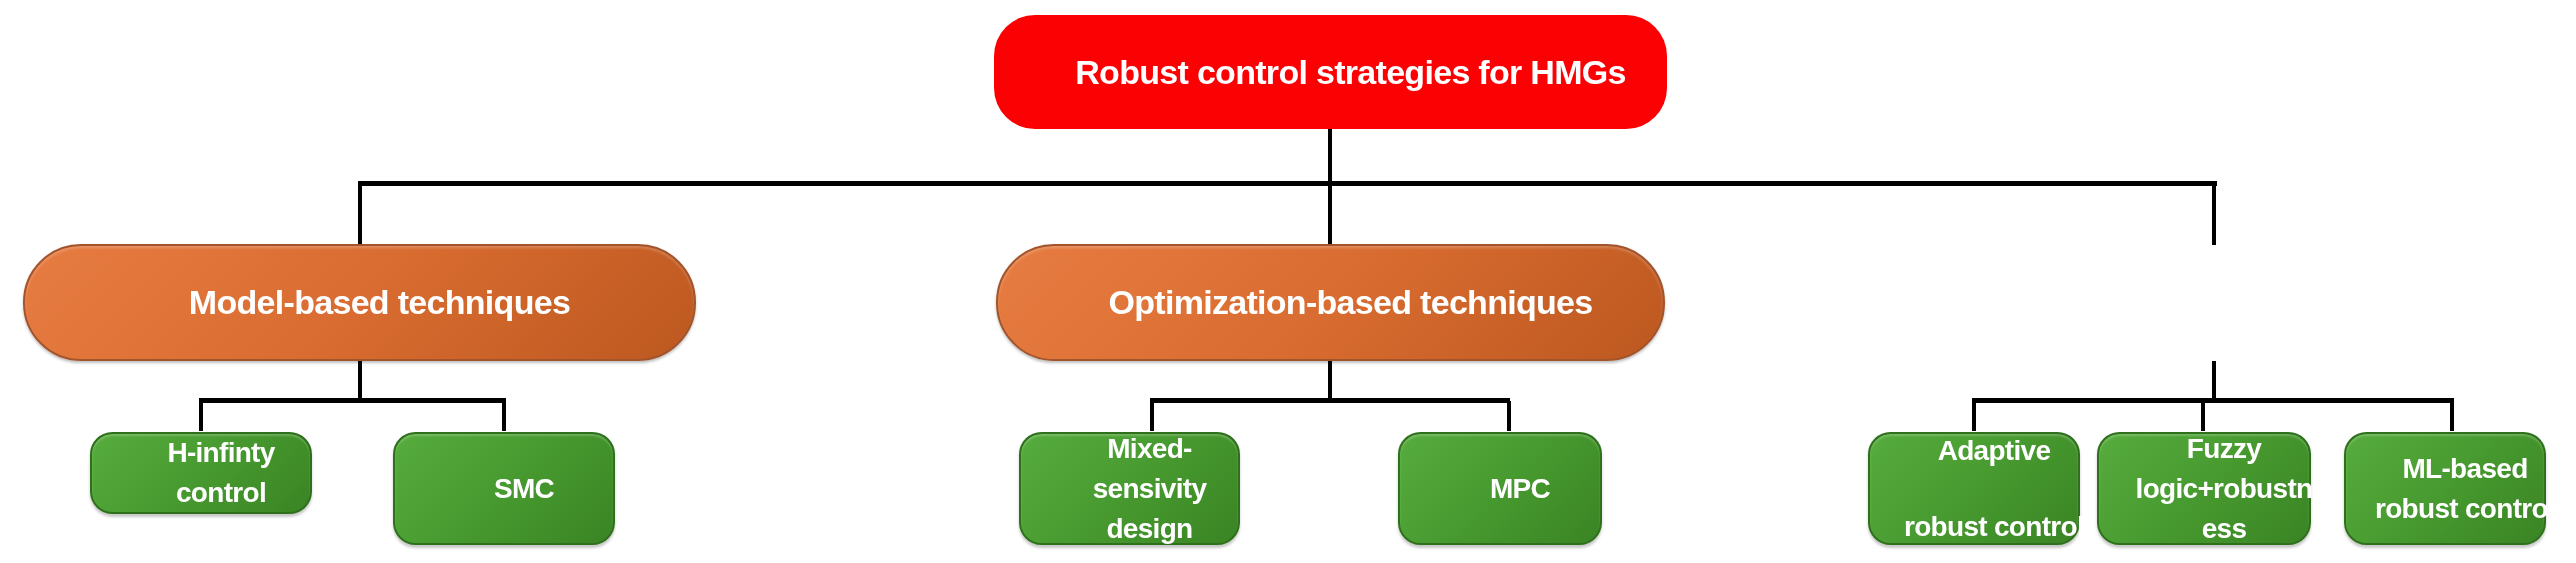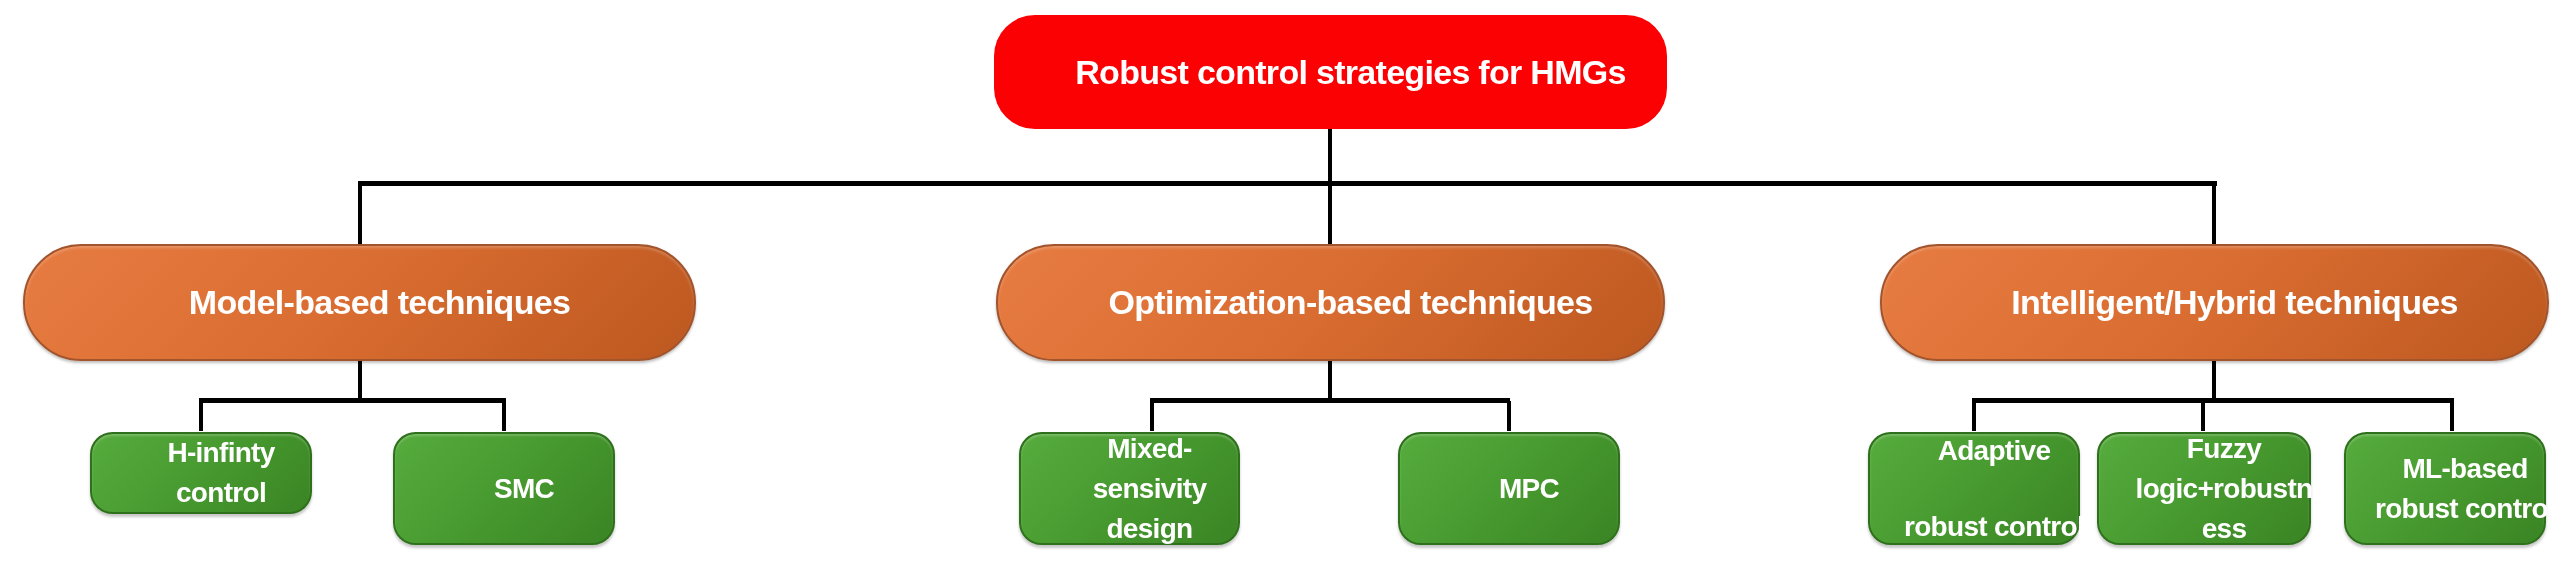--- a/index.html
+++ b/index.html
@@ -61,23 +61,20 @@
   <div class="conn" style="left:358px; top:185px; width:4.2px; height:60px;"></div>
   <div class="conn" style="left:1328px; top:185px; width:4.2px; height:60px;"></div>
   <div class="conn" style="left:2212px; top:185px; width:4.2px; height:60px;"></div>
 
   <div class="node branch" style="left:23px; top:244px; width:673px; height:117px;">
     <span>Model-based techniques</span>
   </div>
   <div class="node branch" style="left:996px; top:244px; width:669px; height:117px;">
     <span>Optimization-based techniques</span>
   </div>
-  <div class="node branch" style="left:1880px; top:244px; width:669px; height:117px;">
-    <span>Intelligent/Hybrid techniques</span>
-  </div>
 
   <div class="conn" style="left:358px; top:361px; width:4.2px; height:39px;"></div>
   <div class="conn" style="left:199px; top:398px; width:307px; height:5px;"></div>
   <div class="conn" style="left:199px; top:401px; width:4.2px; height:30px;"></div>
   <div class="conn" style="left:502px; top:401px; width:4.2px; height:30px;"></div>
 
   <div class="conn" style="left:1328px; top:361px; width:4.2px; height:39px;"></div>
   <div class="conn" style="left:1150px; top:398px; width:360px; height:5px;"></div>
   <div class="conn" style="left:1150px; top:401px; width:4.2px; height:30px;"></div>
   <div class="conn" style="left:1507px; top:401px; width:4.2px; height:30px;"></div>
@@ -96,21 +93,21 @@
   <div class="node leaf" style="left:393px; top:432px; width:222px; height:113px;">
     <div class="line">SMC</div>
   </div>
 
   <div class="node leaf" style="left:1019px; top:432px; width:221px; height:113px;">
     <div class="line">Mixed-</div>
     <div class="line">sensivity</div>
     <div class="line">design</div>
   </div>
 
-  <div class="node leaf" style="left:1398px; top:432px; width:222px; height:113px;">
+  <div class="node leaf" style="left:1398px; top:432px; width:204px; height:113px;">
     <div class="line">MPC</div>
   </div>
 
   <div class="node leaf" style="left:1868px; top:432px; width:212px; height:113px;gap:36px;">
     <div class="line">Adaptive</div>
     <div class="line">robust control</div>
   </div>
 
   <div class="node leaf" style="left:2097px; top:432px; width:214px; height:113px;">
     <div class="line">Fuzzy</div>

